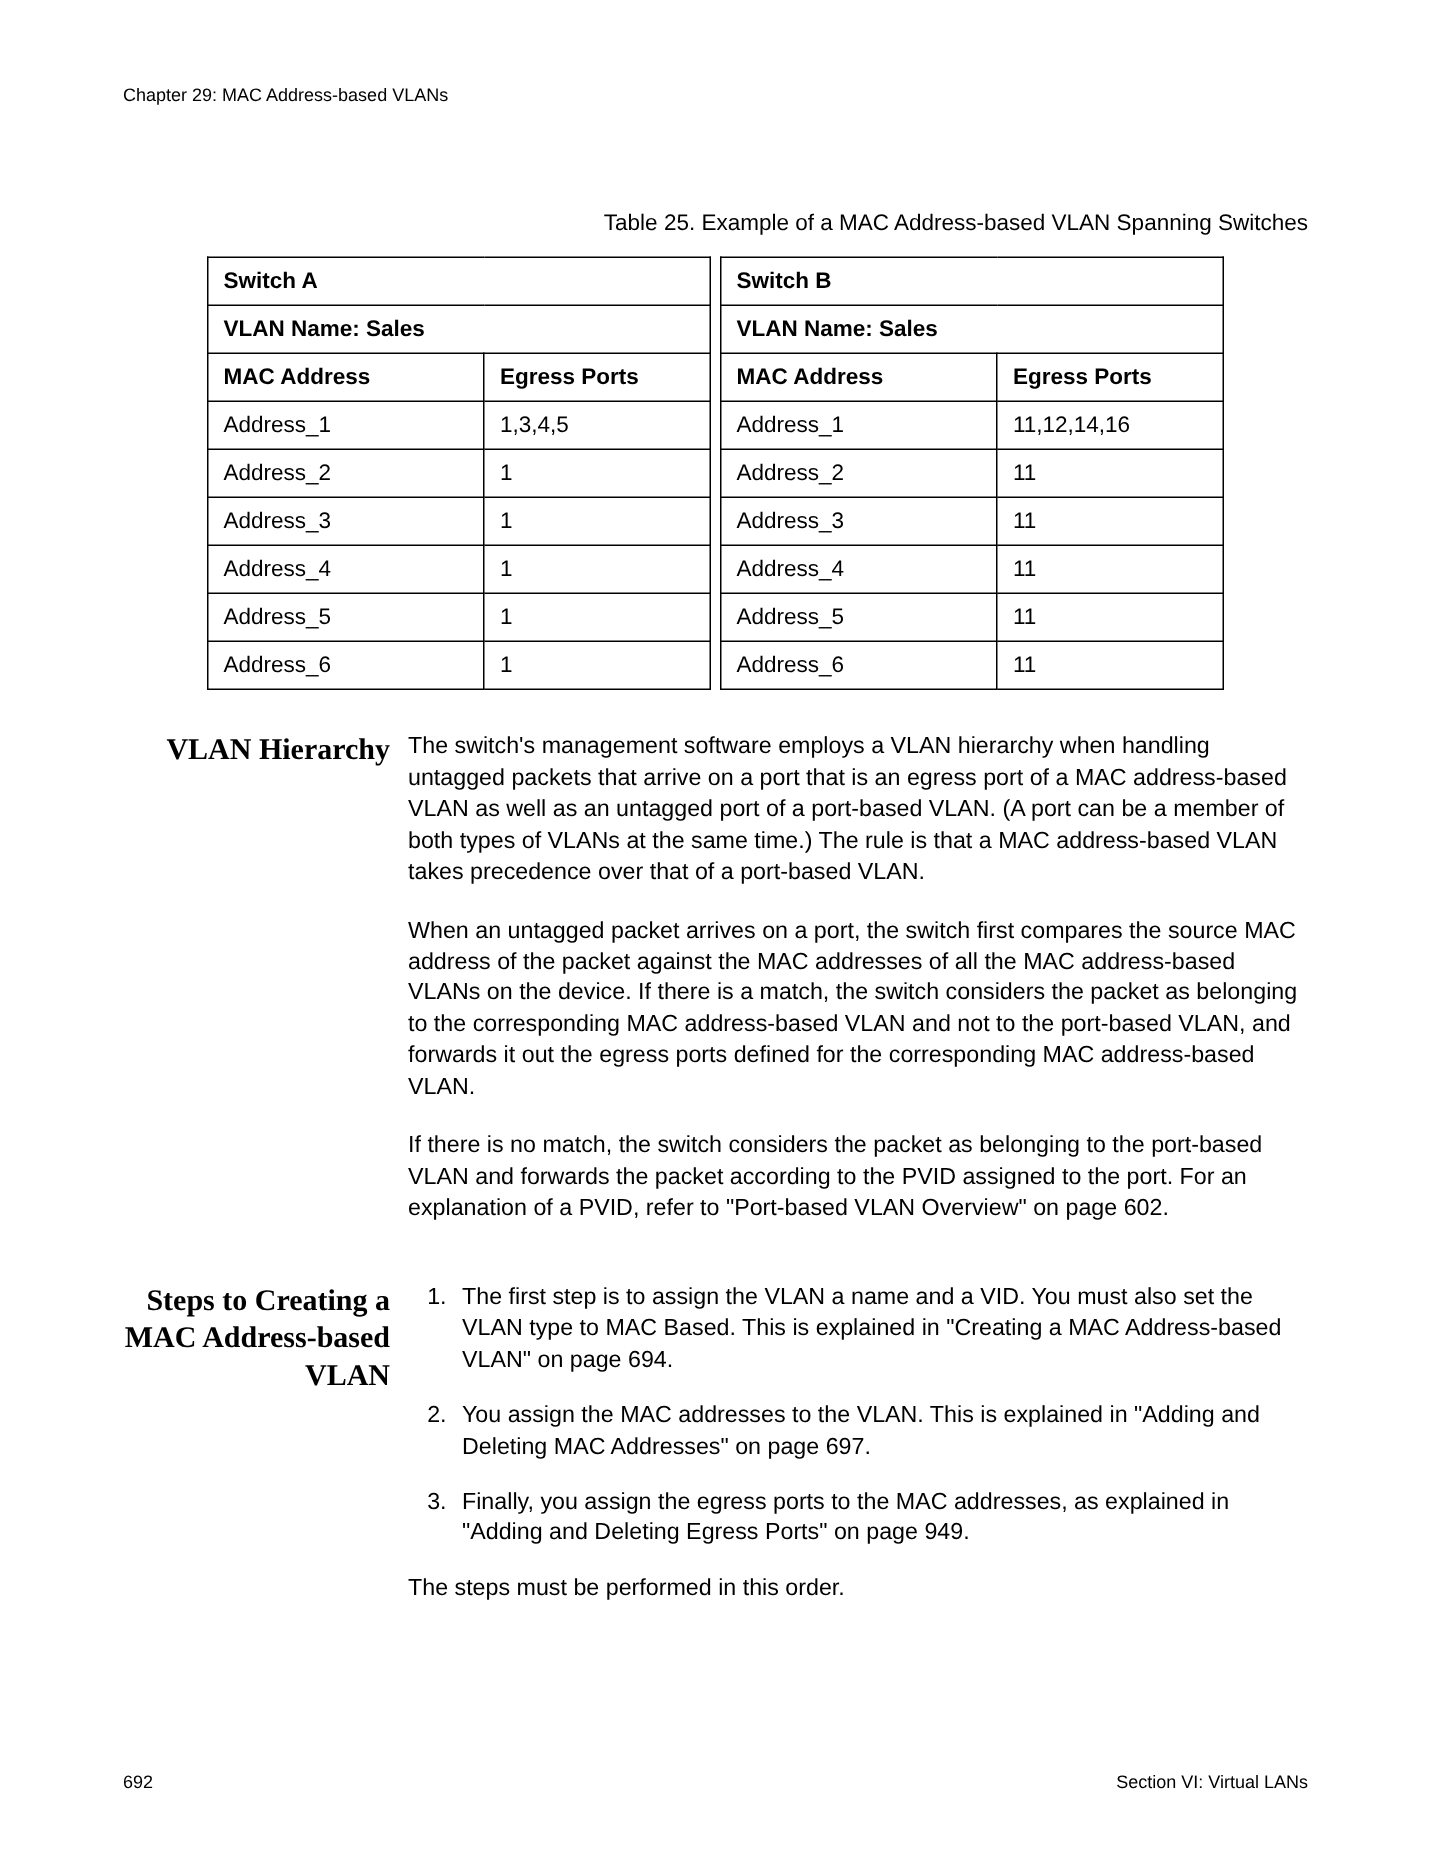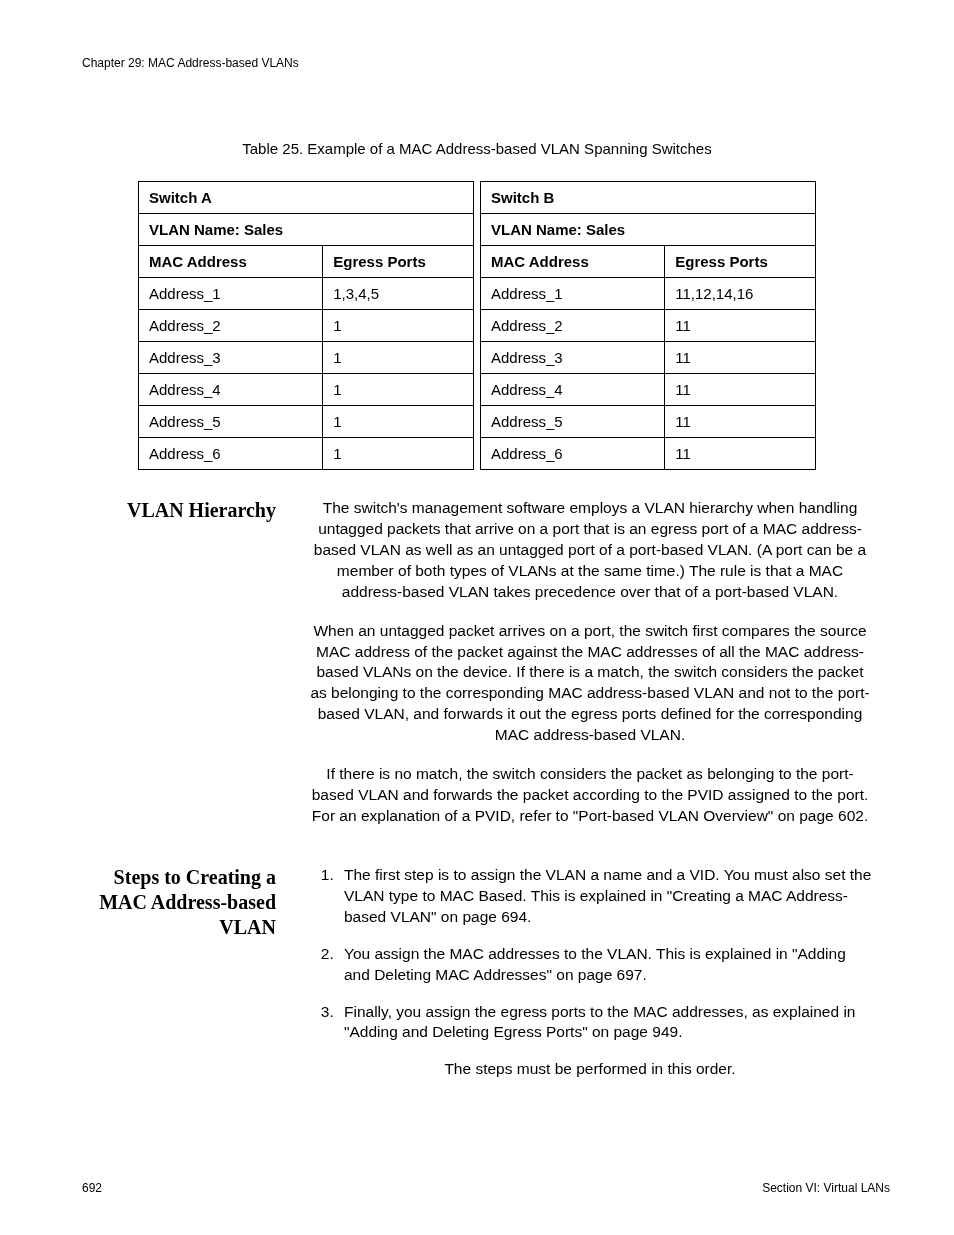--- a/index.html
+++ b/index.html
@@ -10,23 +10,23 @@
       width: 954px;
       height: 1235px;
       position: relative;
       padding: 56px 82px 40px 82px;
     }
     .chapter-header {
       font-size: 12px;
       margin-bottom: 70px;
     }
     .table-caption {
-      text-align: center;
+      text-align: right;
       font-size: 15px;
-      margin-bottom: 24px;
+      margin-bottom: 14px;
     }
     .tables-wrap {
       display: flex;
       justify-content: center;
       gap: 6px;
       margin: 0 auto 28px auto;
     }
     table {
       border-collapse: collapse;
       width: 336px;
@@ -40,51 +40,50 @@
       height: 32px;
     }
     table .switch-row td { font-weight: bold; }
     table .vlan-row td { font-weight: bold; }
     table .hdr-row td { font-weight: bold; }
     table td:first-child { width: 55%; }
     table td:last-child { width: 45%; }
 
     .section {
       display: flex;
-      gap: 32px;
+      gap: 12px;
       margin-bottom: 20px;
-      margin-left: 16px;
     }
     .section-heading {
       width: 178px;
       flex: 0 0 178px;
       font-family: "Times New Roman", serif;
       font-weight: bold;
       font-size: 20px;
       text-align: right;
       line-height: 1.25;
     }
     .section-body {
       flex: 1;
       font-size: 15.5px;
       line-height: 1.35;
     }
-    .section-body p { margin-bottom: 18px; text-align: center; }
+    .section-body p { margin-bottom: 18px; }
     .section-body ol {
       margin-left: 20px;
       padding-left: 10px;
       margin-bottom: 14px;
     }
     .section-body ol li { margin-bottom: 16px; padding-left: 6px; }
 
     .footer {
       position: absolute;
       bottom: 40px;
       left: 82px;
-      right: 64px;
+      right: 82px;
       display: flex;
       justify-content: space-between;
       font-size: 12px;
     }
   </style>
 </head>
 <body>
 
 <div class="chapter-header">Chapter 29: MAC Address-based VLANs</div>
 

